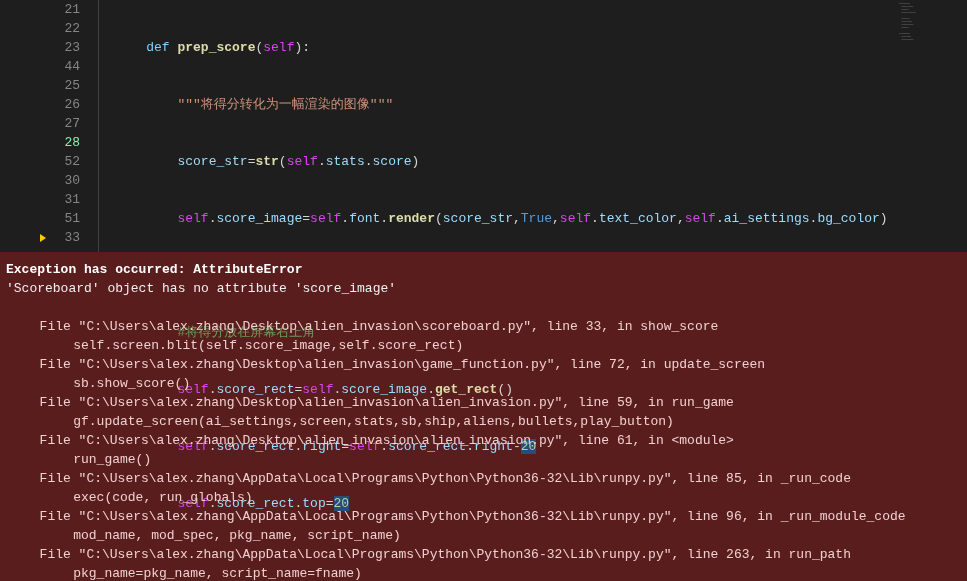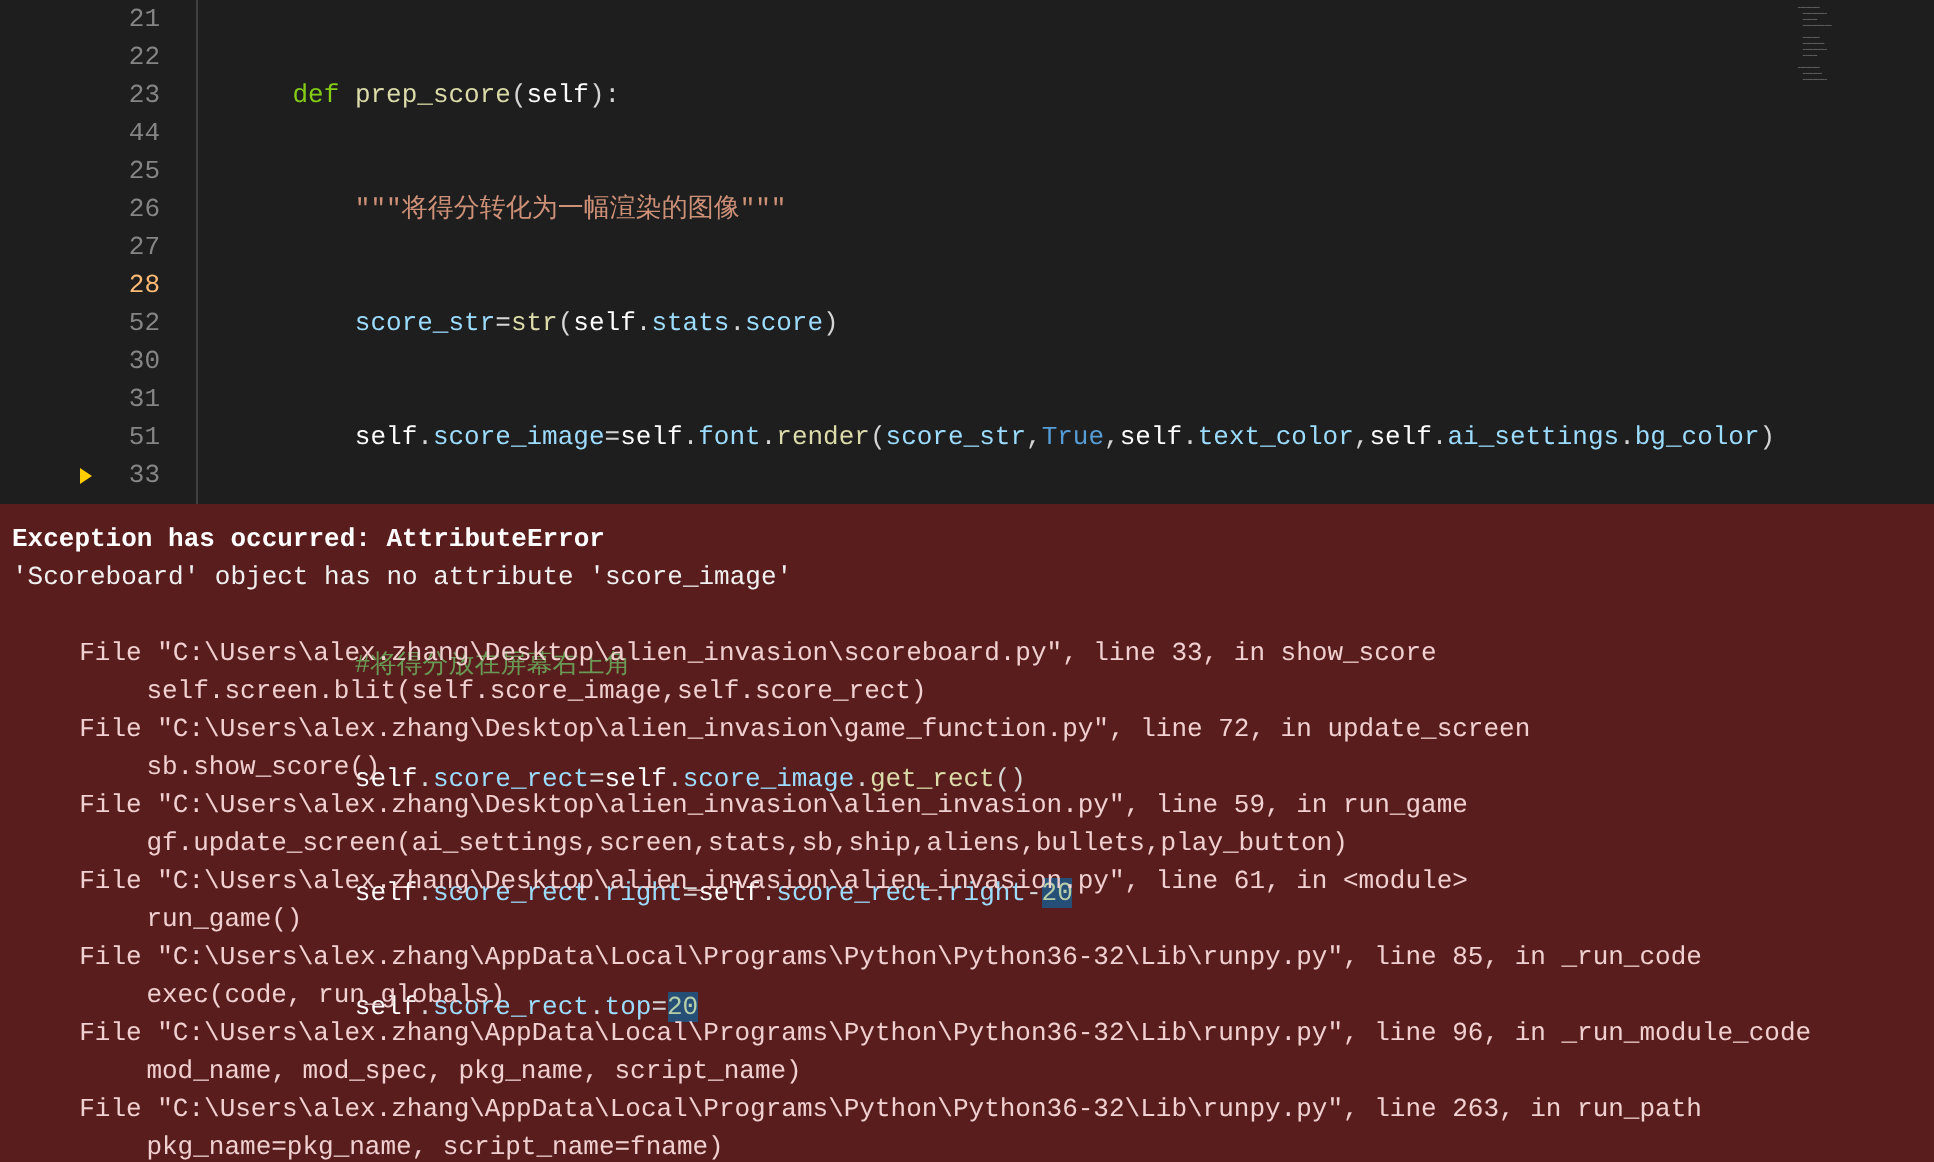--- a/index.html
+++ b/index.html
@@ -22,44 +22,44 @@
 .gutter {
   width: 50px;
   text-align: right;
   padding-right: 18px;
   color: #858585;
   user-select: none;
   line-height: 19px;
   padding-top: 0;
 }
 .gutter-line { height: 19px; }
-.gutter-line.active { color: #fdba74; }
+.gutter-line.active { color: #86efac; }
 .gutter-line.bp { position: relative; }
 .gutter-line.bp::before {
   content: '';
   position: absolute;
   left: -8px;
   top: 6px;
   width: 0; height: 0;
   border-top: 4px solid transparent;
   border-bottom: 4px solid transparent;
   border-left: 6px solid #ffcc00;
 }
 .code {
   flex: 1;
   line-height: 19px;
   white-space: pre;
   font-family: Consolas, 'Courier New', monospace;
   border-left: 1px solid #404040;
   padding-left: 0;
 }
 .code-line { height: 19px; padding-left: 16px; }
-.kw { color: #84cc16; }
-.fn { color: #dcdcaa; }
-.sl { color: #ffffff; }
+.kw { color: #7dd3fc; }
+.fn { color: #dcdcaa; font-weight: bold; }
+.sl { color: #d946ef; }
 .cm { color: #6a9955; }
 .num { color: #b5cea8; }
 .id { color: #9cdcfe; }
 .bool { color: #569cd6; }
 .ds { color: #ce9178; }
 .sel20 { background: #264f78; }
 
 .minimap {
   position: absolute;
   top: 0; right: 0;

